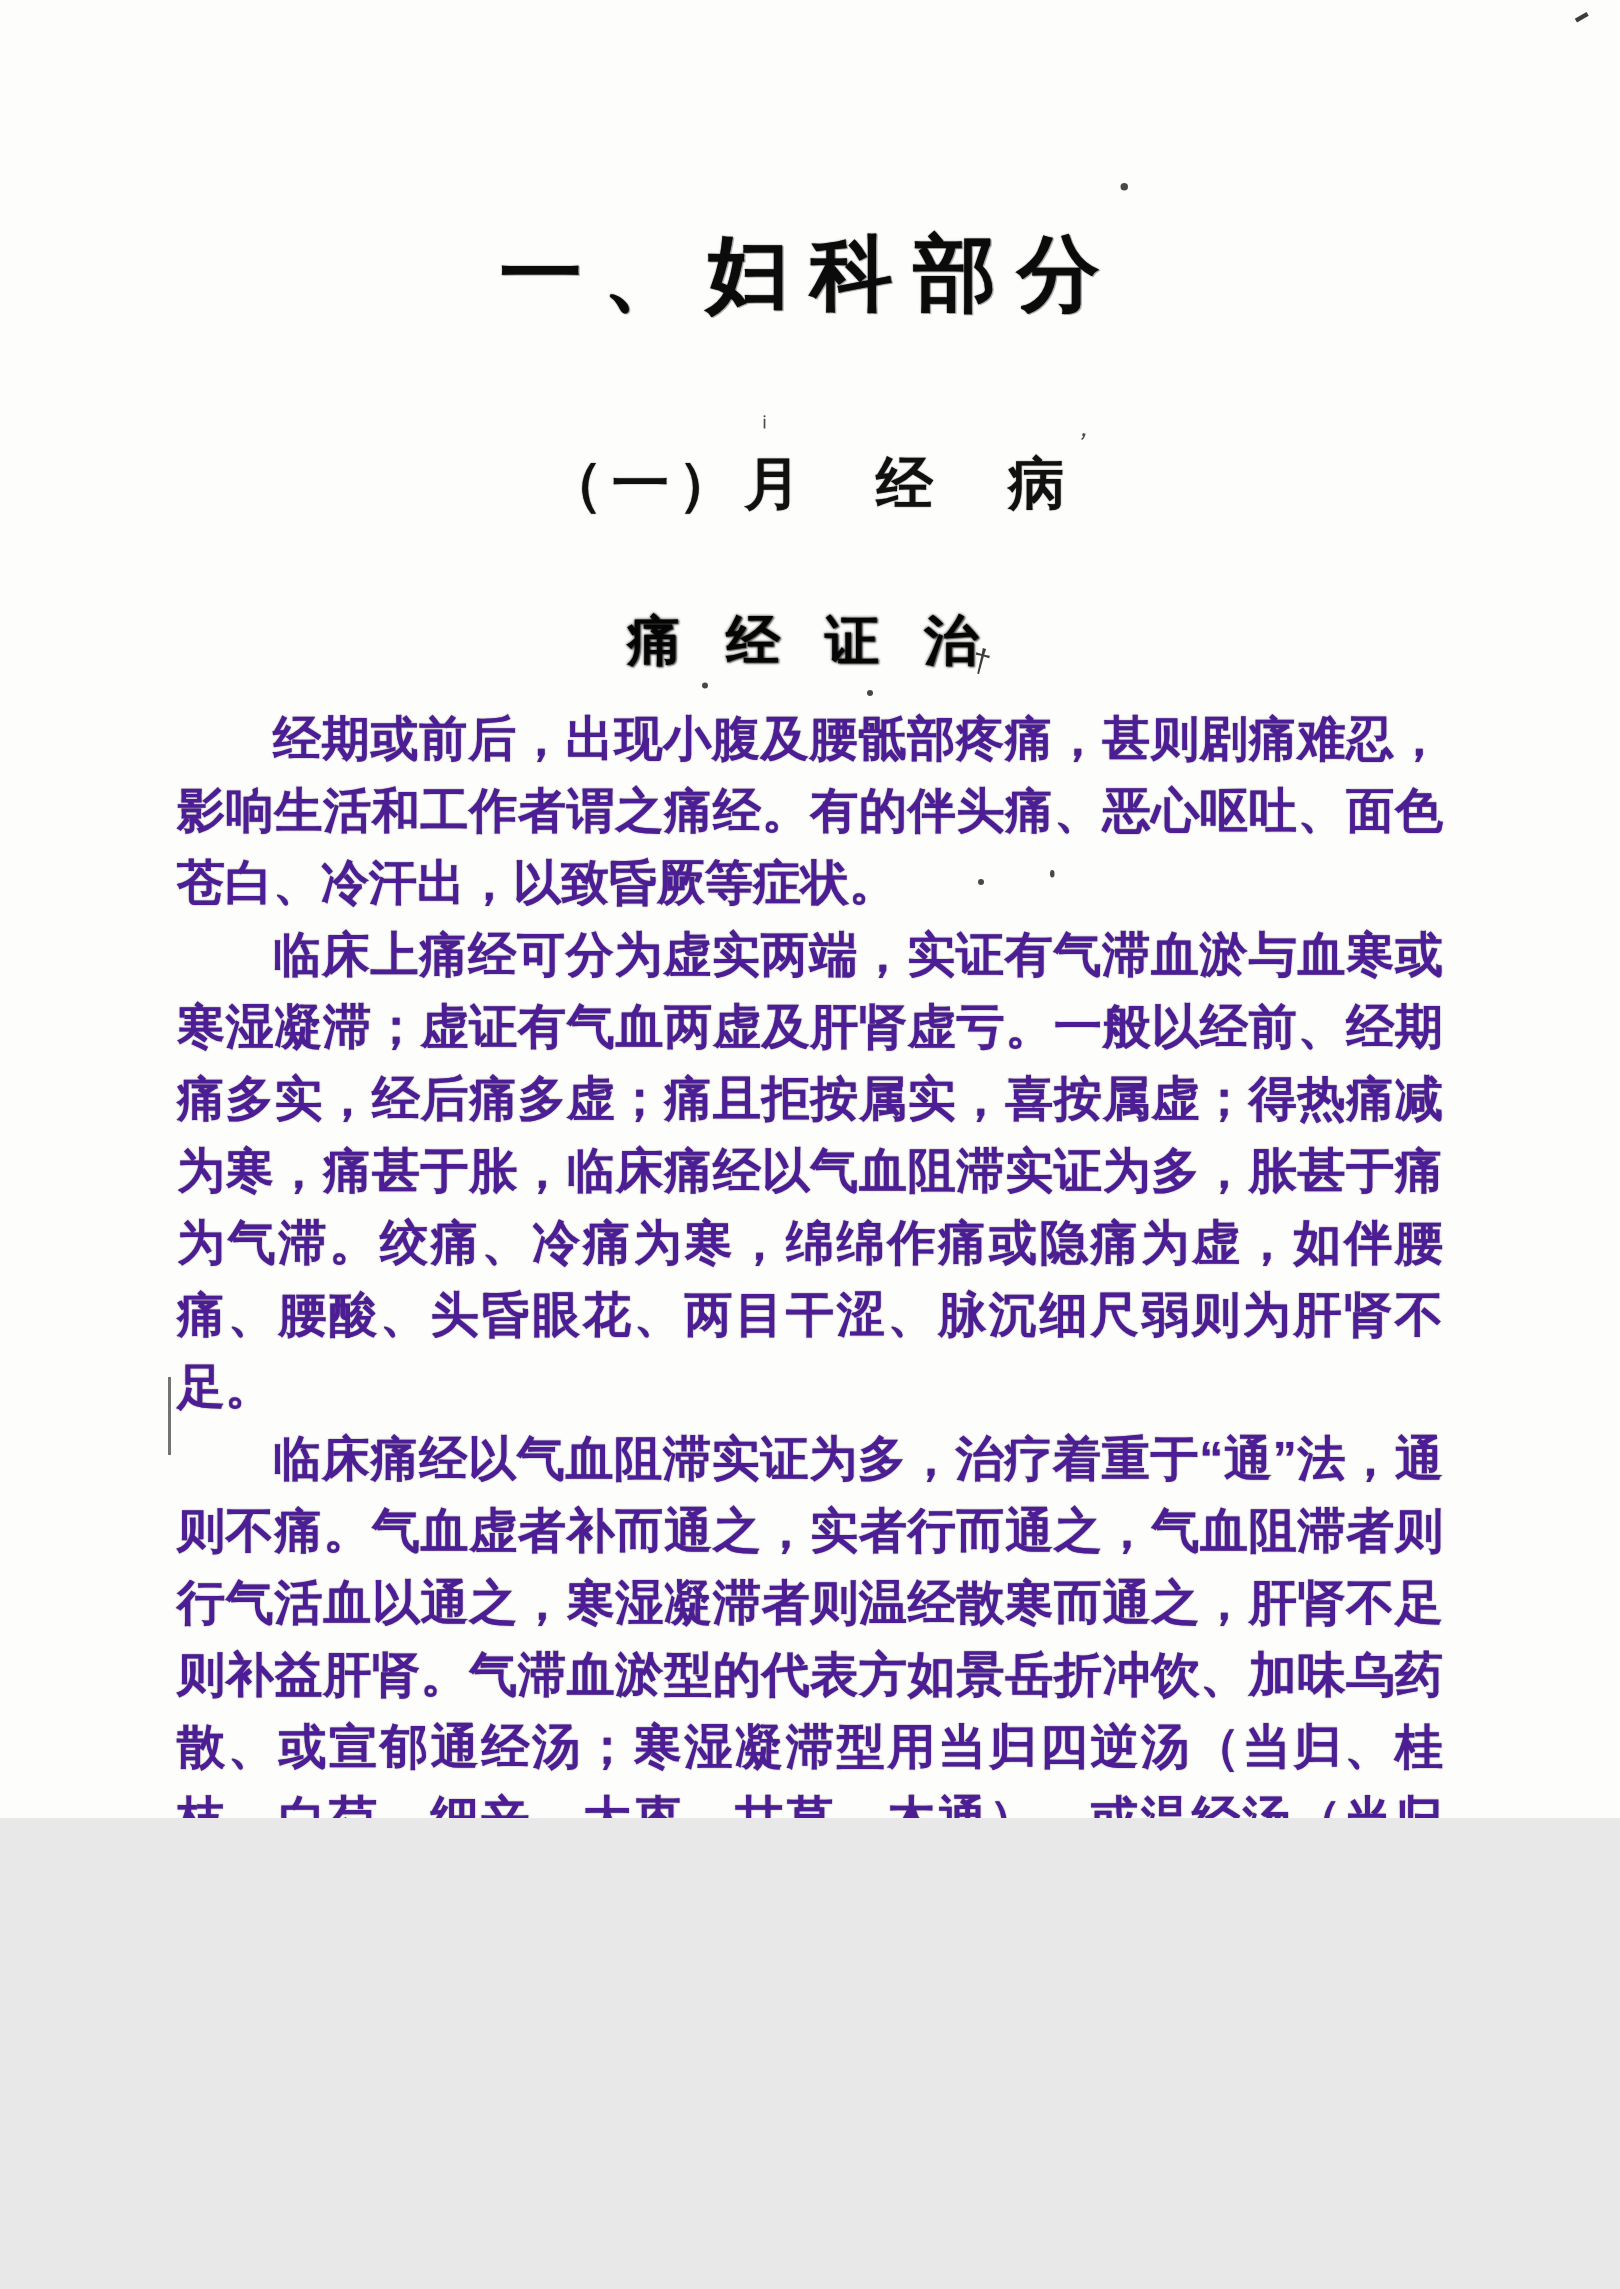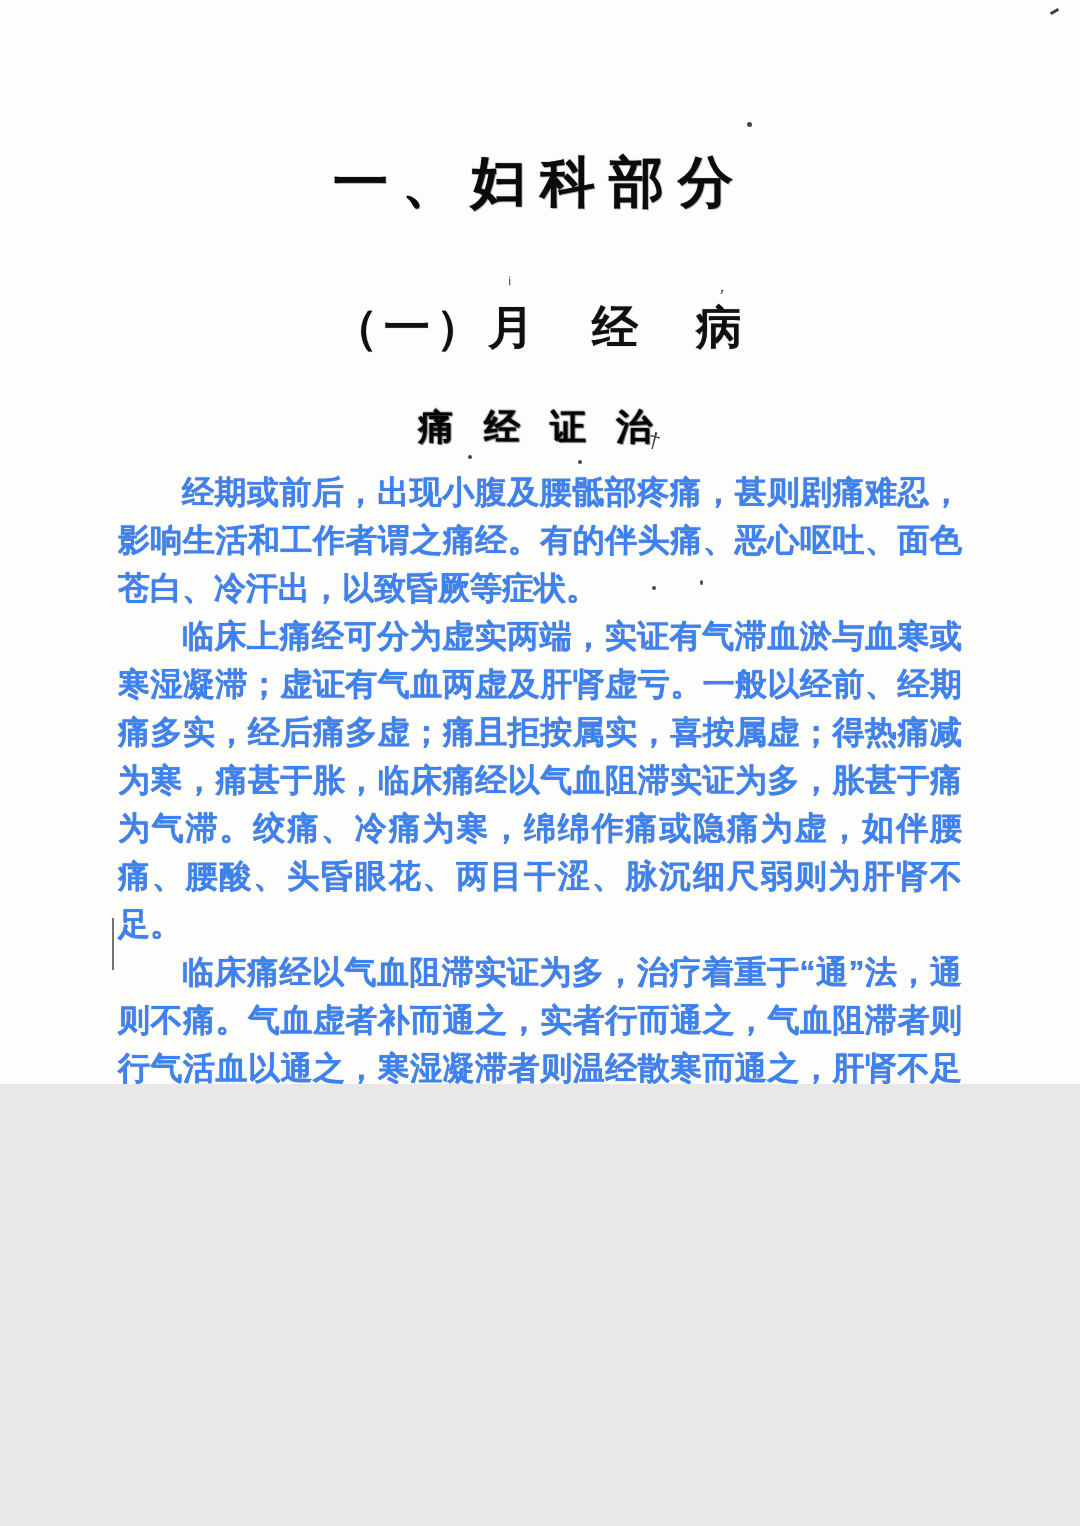--- a/index.html
+++ b/index.html
@@ -4,21 +4,21 @@
 <style>
   html, body {
     margin: 0;
     padding: 0;
     background: #e8e8e8;
     font-family: "Liberation Sans", sans-serif;
   }
   .page {
     position: relative;
     width: 1080px;
-    height: 1084px;
+    height: 1212px;
     margin: 0 auto;
     background: #fdfdfb;
     overflow: hidden;
     color: #0d0d0d;
   }
   
   .doc-title {
     position: absolute;
     top: 146px;
     left: 0;
@@ -31,21 +31,21 @@
     color: #0b0b0b;
     text-shadow: 0 0 1px rgba(0,0,0,0.75), 1px 1px 0 rgba(0,0,0,0.25);
   }
   .section-heading {
     position: absolute;
     top: 297px;
     left: 0;
     width: 100%;
     margin: 0;
     text-align: center;
-    font-size: 46px;
+    font-size: 38px;
     font-weight: 700;
     letter-spacing: 6px;
     color: #101010;
     text-shadow: 0 0 1px rgba(0,0,0,0.6);
   }
   .topic-heading {
     position: absolute;
     top: 403px;
     left: 0;
     width: 100%;
@@ -61,21 +61,21 @@
   .body-text {
     position: absolute;
     top: 468px;
     left: 118px;
     width: 844px;
     font-size: 32px;
     line-height: 48px;
     font-weight: 700;
     text-align: justify;
     text-justify: inter-ideograph;
-    color: #3b82f6;
+    color: #4c1d95;
     text-shadow: 0 0 1px rgba(0,0,0,0.55);
   }
   .body-text p {
     margin: 0;
     text-indent: 2em;
   }
   
   .page-number {
     position: absolute;
     top: 1402px;

